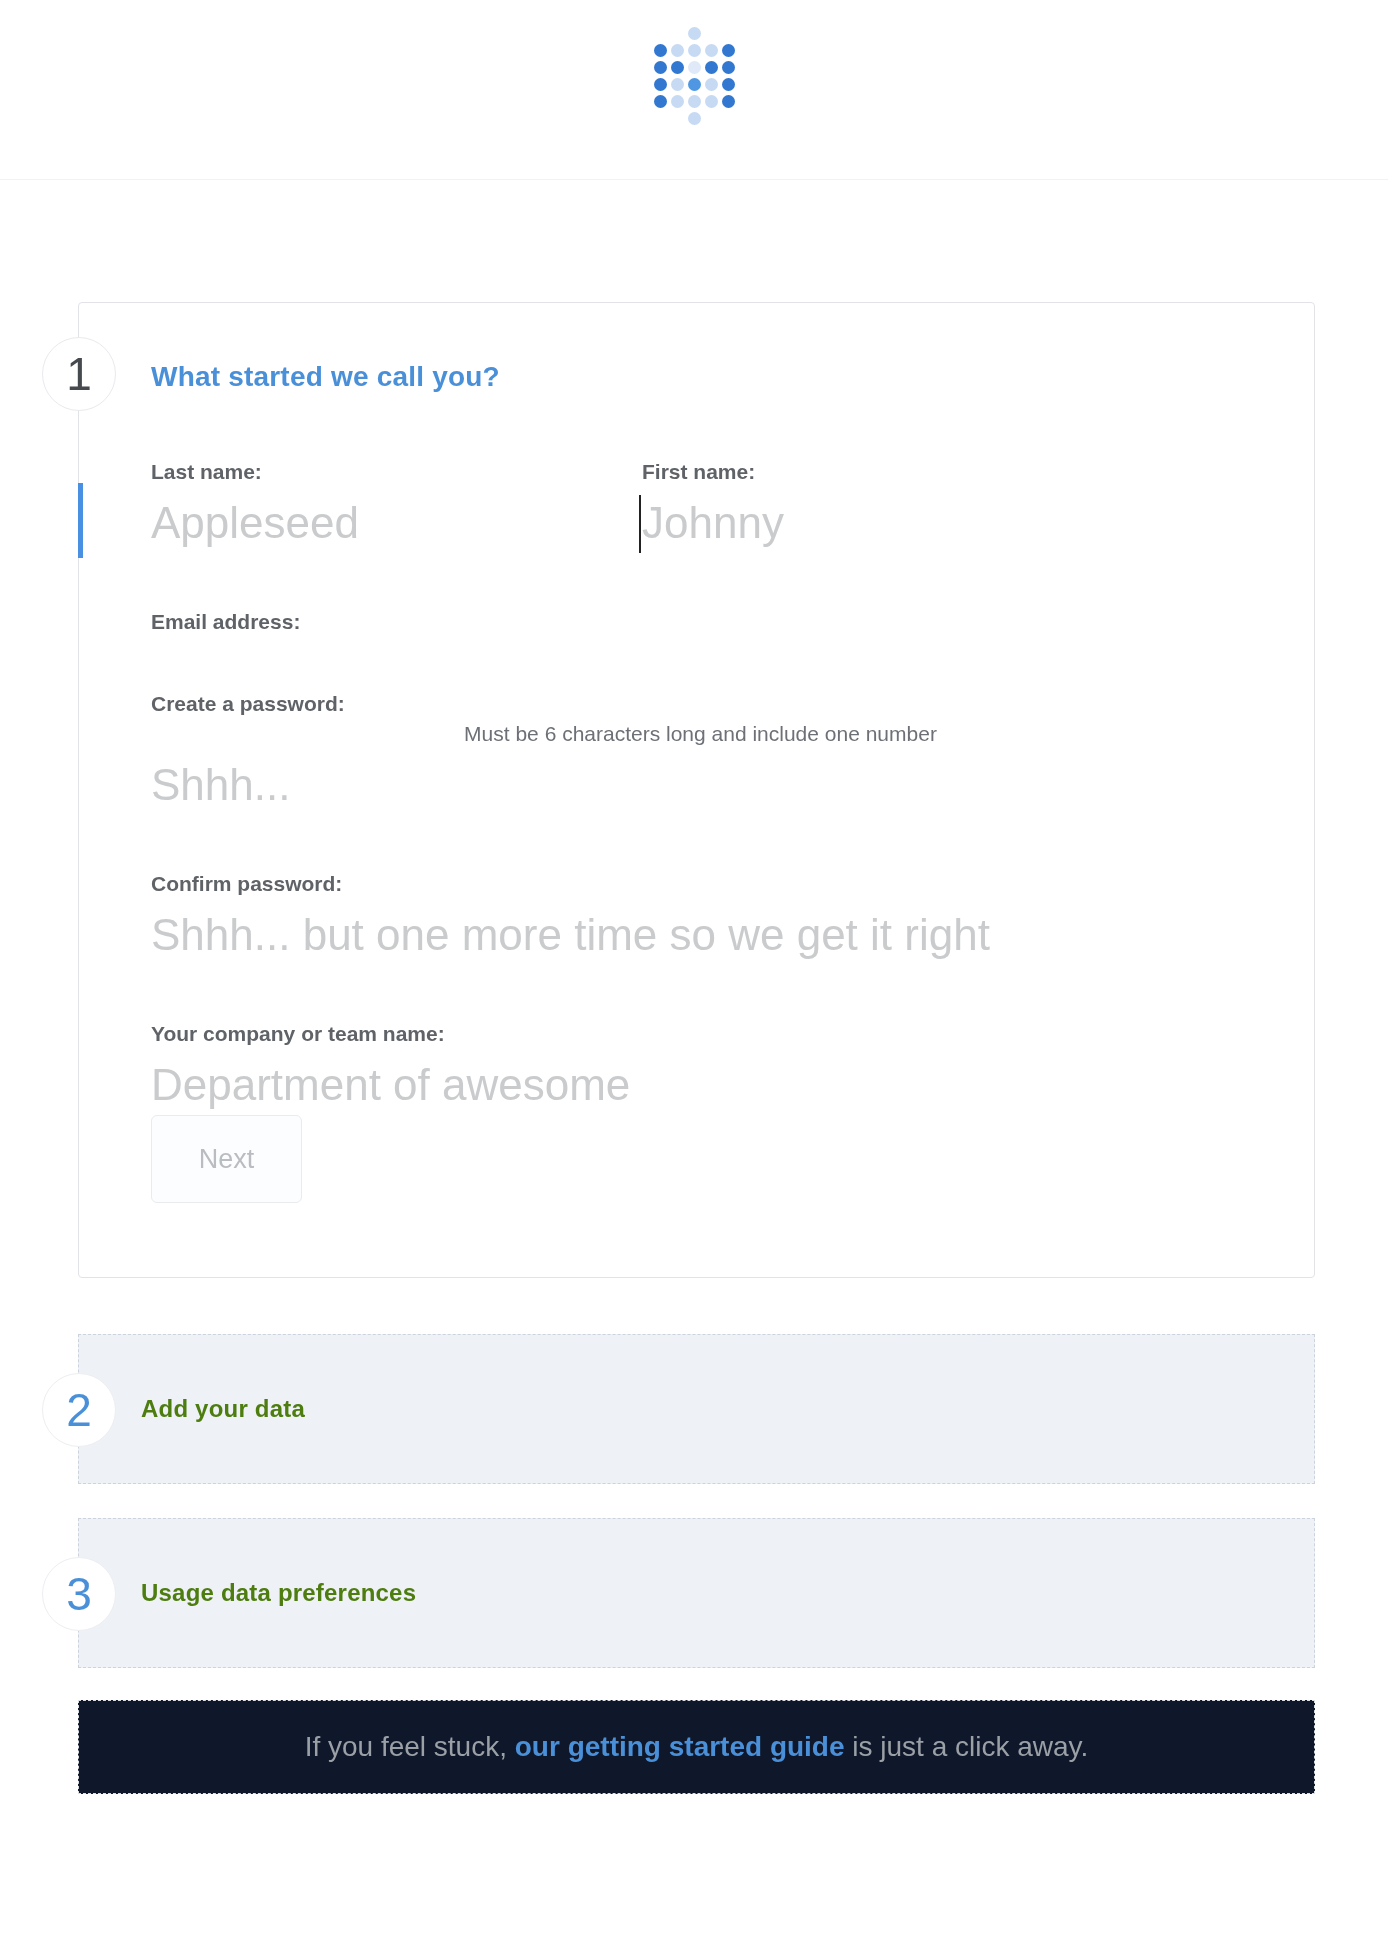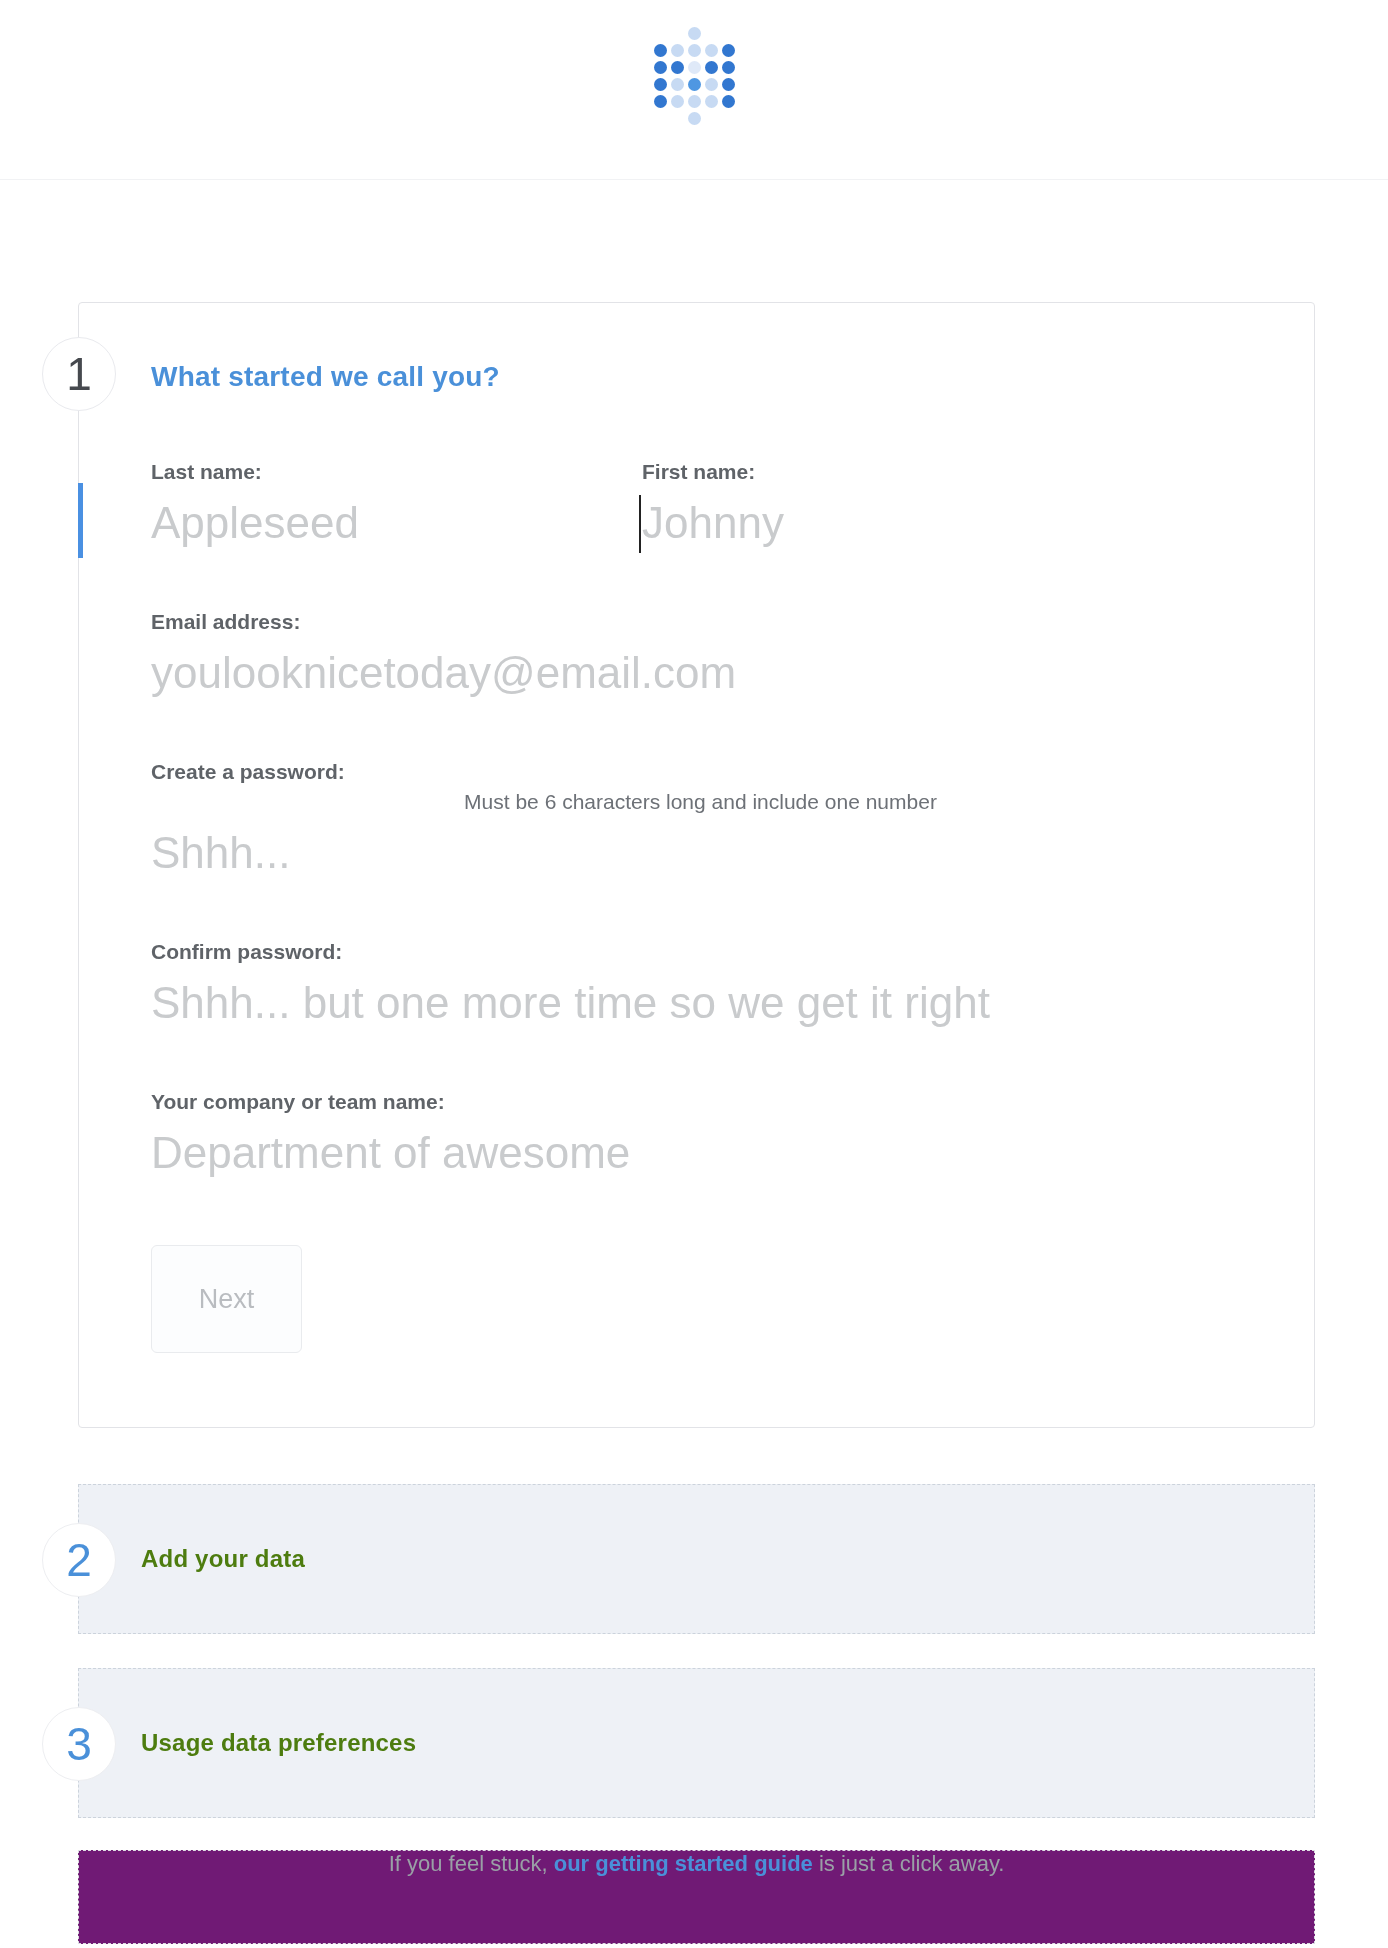--- a/index.html
+++ b/index.html
@@ -105,22 +105,21 @@
   .text-input::placeholder { color: #c9cbcd; opacity: 1; }
   .caret {
     position: absolute;
     left: -3px; top: 2px;
     width: 2px; height: 58px;
     background: #222222;
   }
 
   .next-button {
     display: block;
-    margin-top: 62px;
-    width: 151px; height: 108px;
+    width: 151px; height: 88px;
     background: #fcfdfe;
     border: 1px solid #e9ebee;
     border-radius: 6px;
     font-family: "Liberation Sans", "DejaVu Sans", sans-serif;
     font-size: 27px;
     color: #b9bcc0;
     cursor: pointer;
   }
 
   
@@ -140,25 +139,26 @@
     color: #4d7c0f;
     font-size: 24px;
     font-weight: bold;
     letter-spacing: 0.2px;
   }
 
   
   .footer-box {
     margin-top: 32px;
     height: 94px;
-    background: #701a75;
+    background: #0f172a;
     border: 1px dashed #dcdee2;
     display: flex;
+    align-items: center;
     justify-content: center;
-    font-size: 22px;
+    font-size: 28px;
     color: #9aa0a6;
   }
   .footer-link {
     color: #4a90d9;
     font-weight: bold;
     text-decoration: none;
     cursor: pointer;
     white-space: pre;
   }
   .footer-box span { white-space: pre; }
@@ -214,23 +214,20 @@
         <label class="field-label">First name:</label>
         <div class="input-wrap">
           <span class="caret"></span>
           <input class="text-input" type="text" placeholder="Johnny" style="">
         </div>
       </div>
     </div>
 
     <div class="group">
       <label class="field-label">Email address:</label>
-      <div class="input-wrap">
-        <input class="text-input" type="text" placeholder="youlooknicetoday@email.com" style="">
-      </div>
     </div>
 
     <div class="group">
       <label class="field-label">Create a password:</label>
       <div class="field-hint">Must be 6 characters long and include one number</div>
       <div class="input-wrap">
         <input class="text-input" type="text" placeholder="Shhh..." style="">
       </div>
     </div>
 

